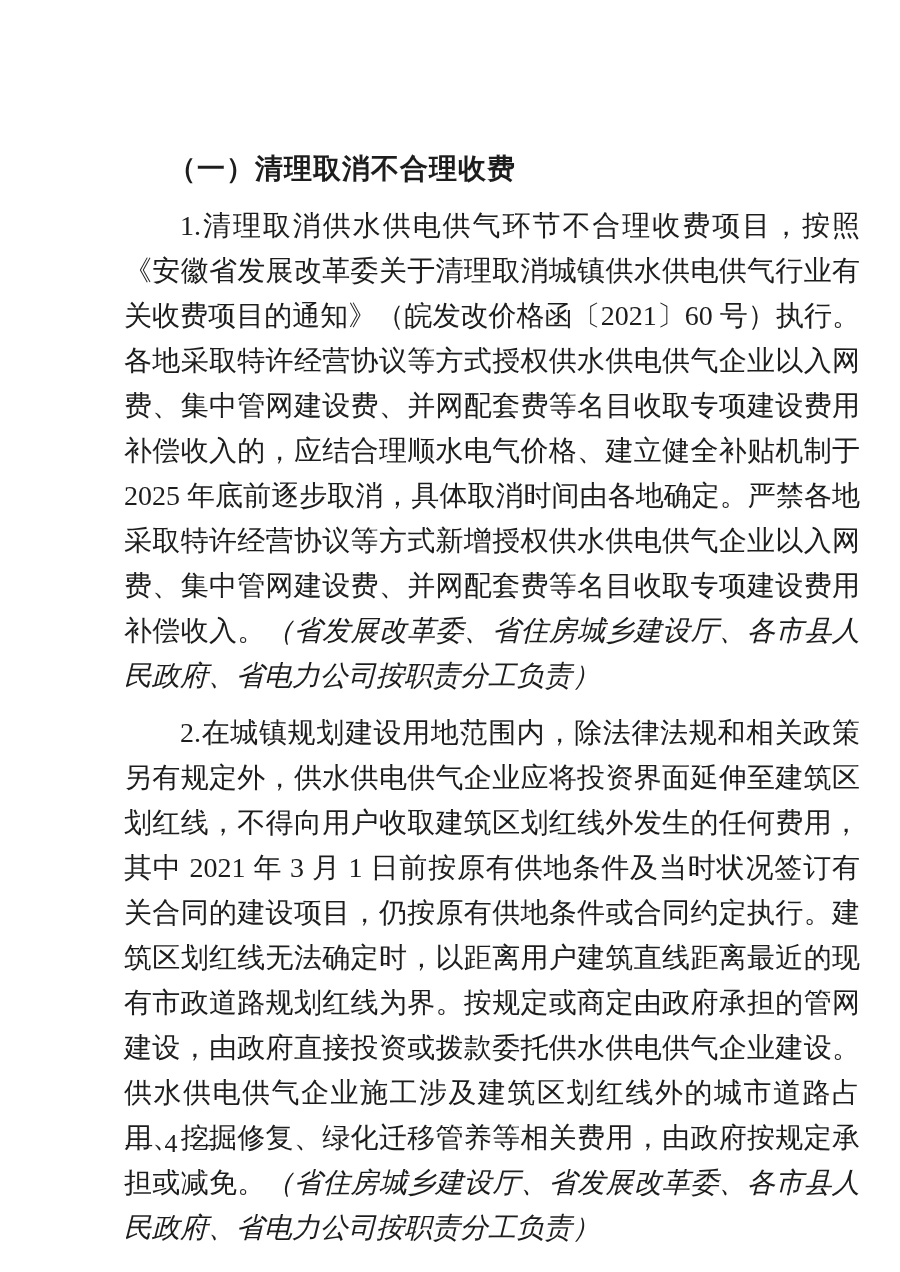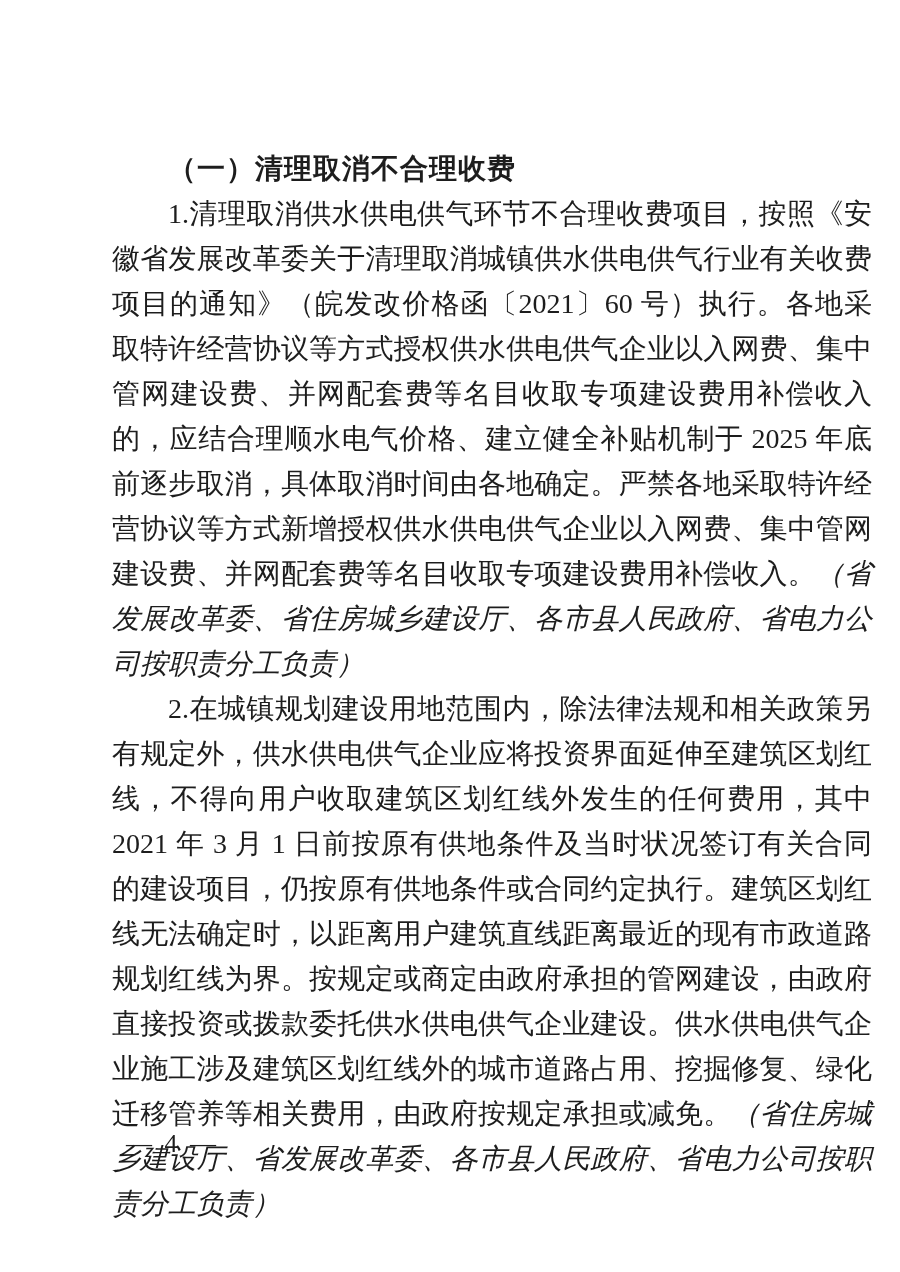--- a/index.html
+++ b/index.html
@@ -20,21 +20,21 @@
   }
   .heading {
     margin: 0;
     font-size: 28px;
     font-weight: 700;
     line-height: 45px;
     text-indent: 2em;
     letter-spacing: 1px;
   }
   .para {
-    margin: 0;
+    margin: 12px;
     font-size: 28px;
     line-height: 45px;
     text-align: justify;
     text-indent: 2em;
   }
   .attr {
     font-style: italic;
   }
   .pagenum {
     position: absolute;

